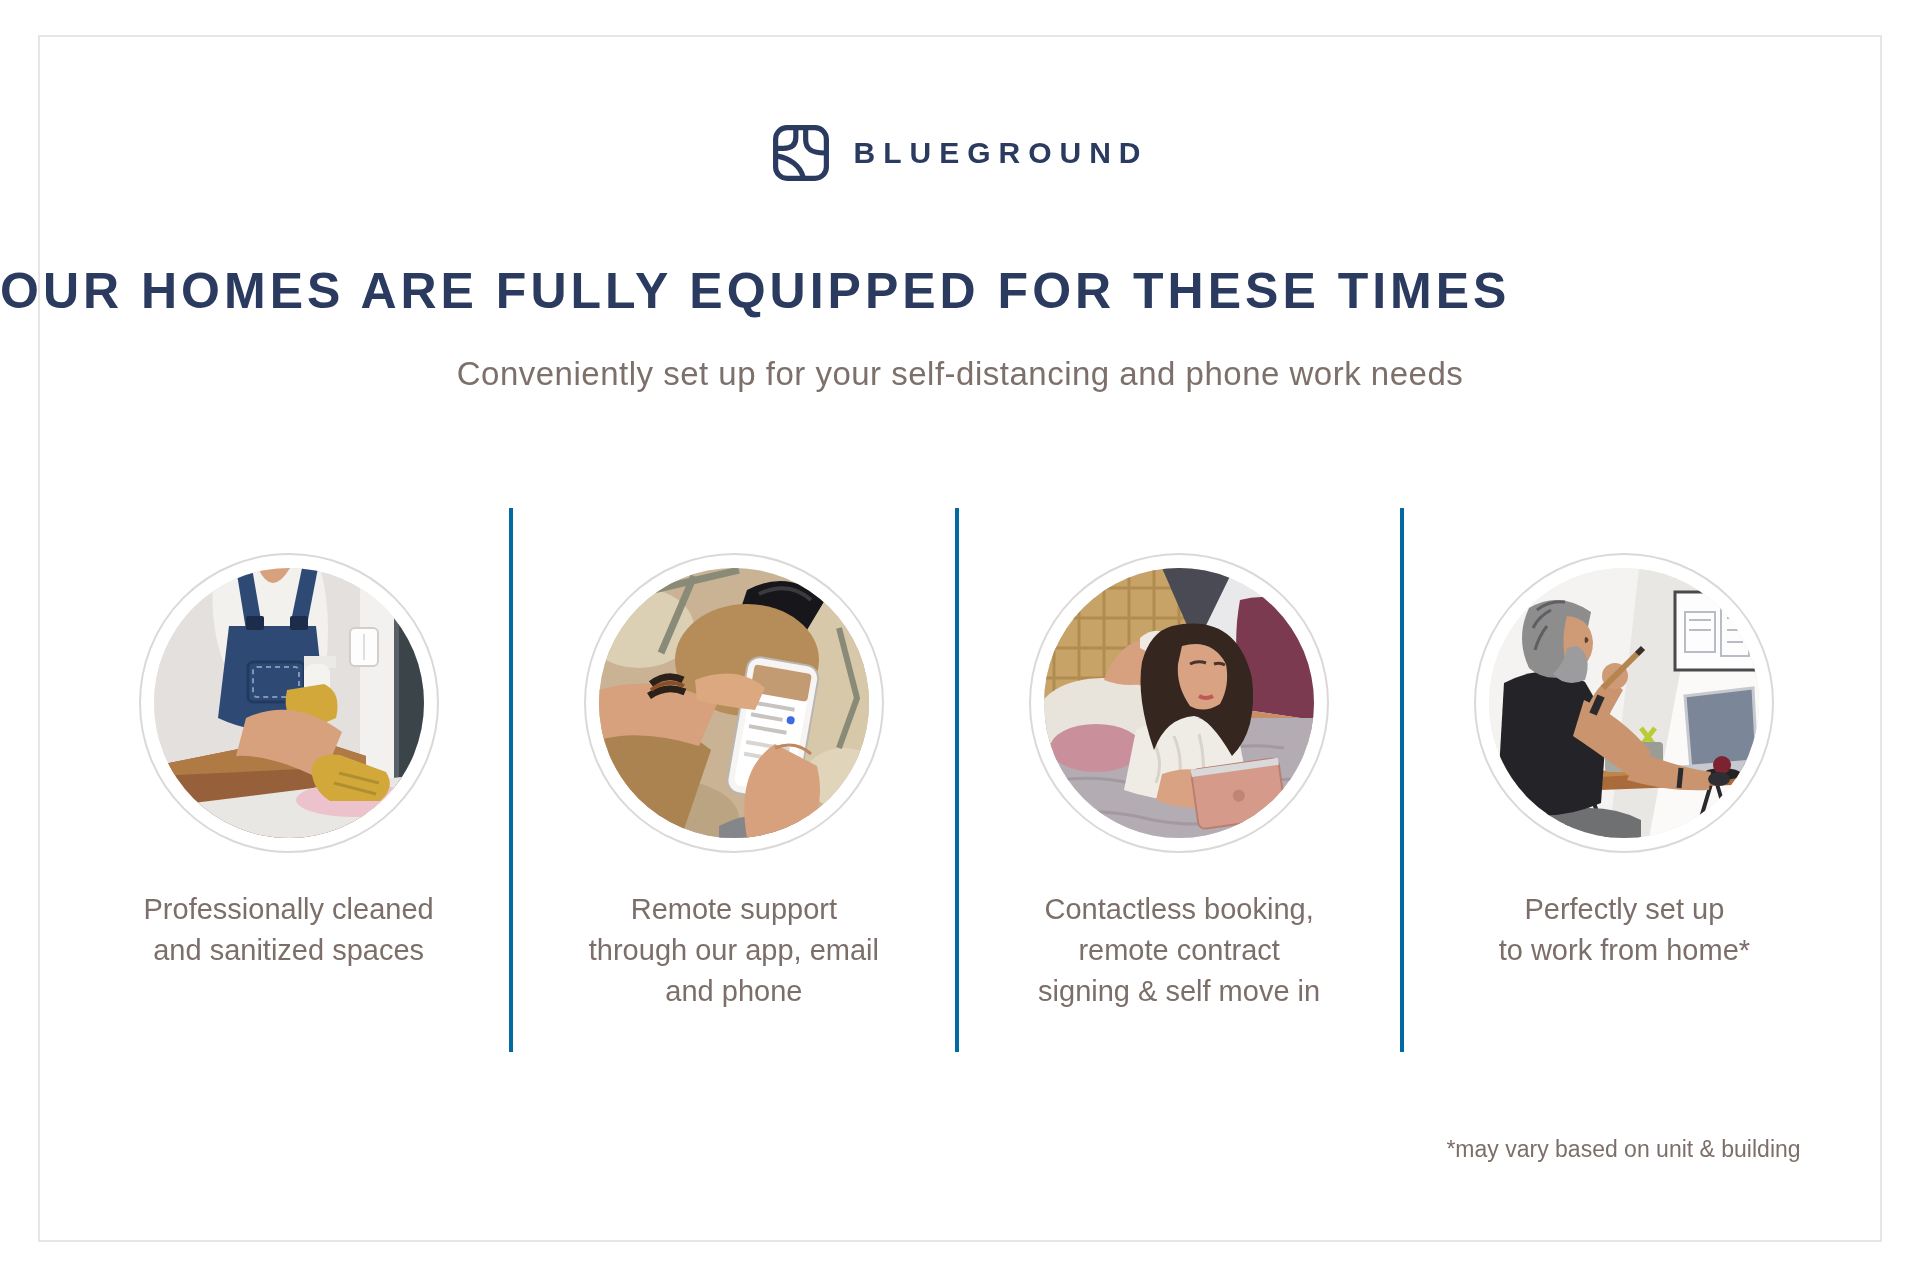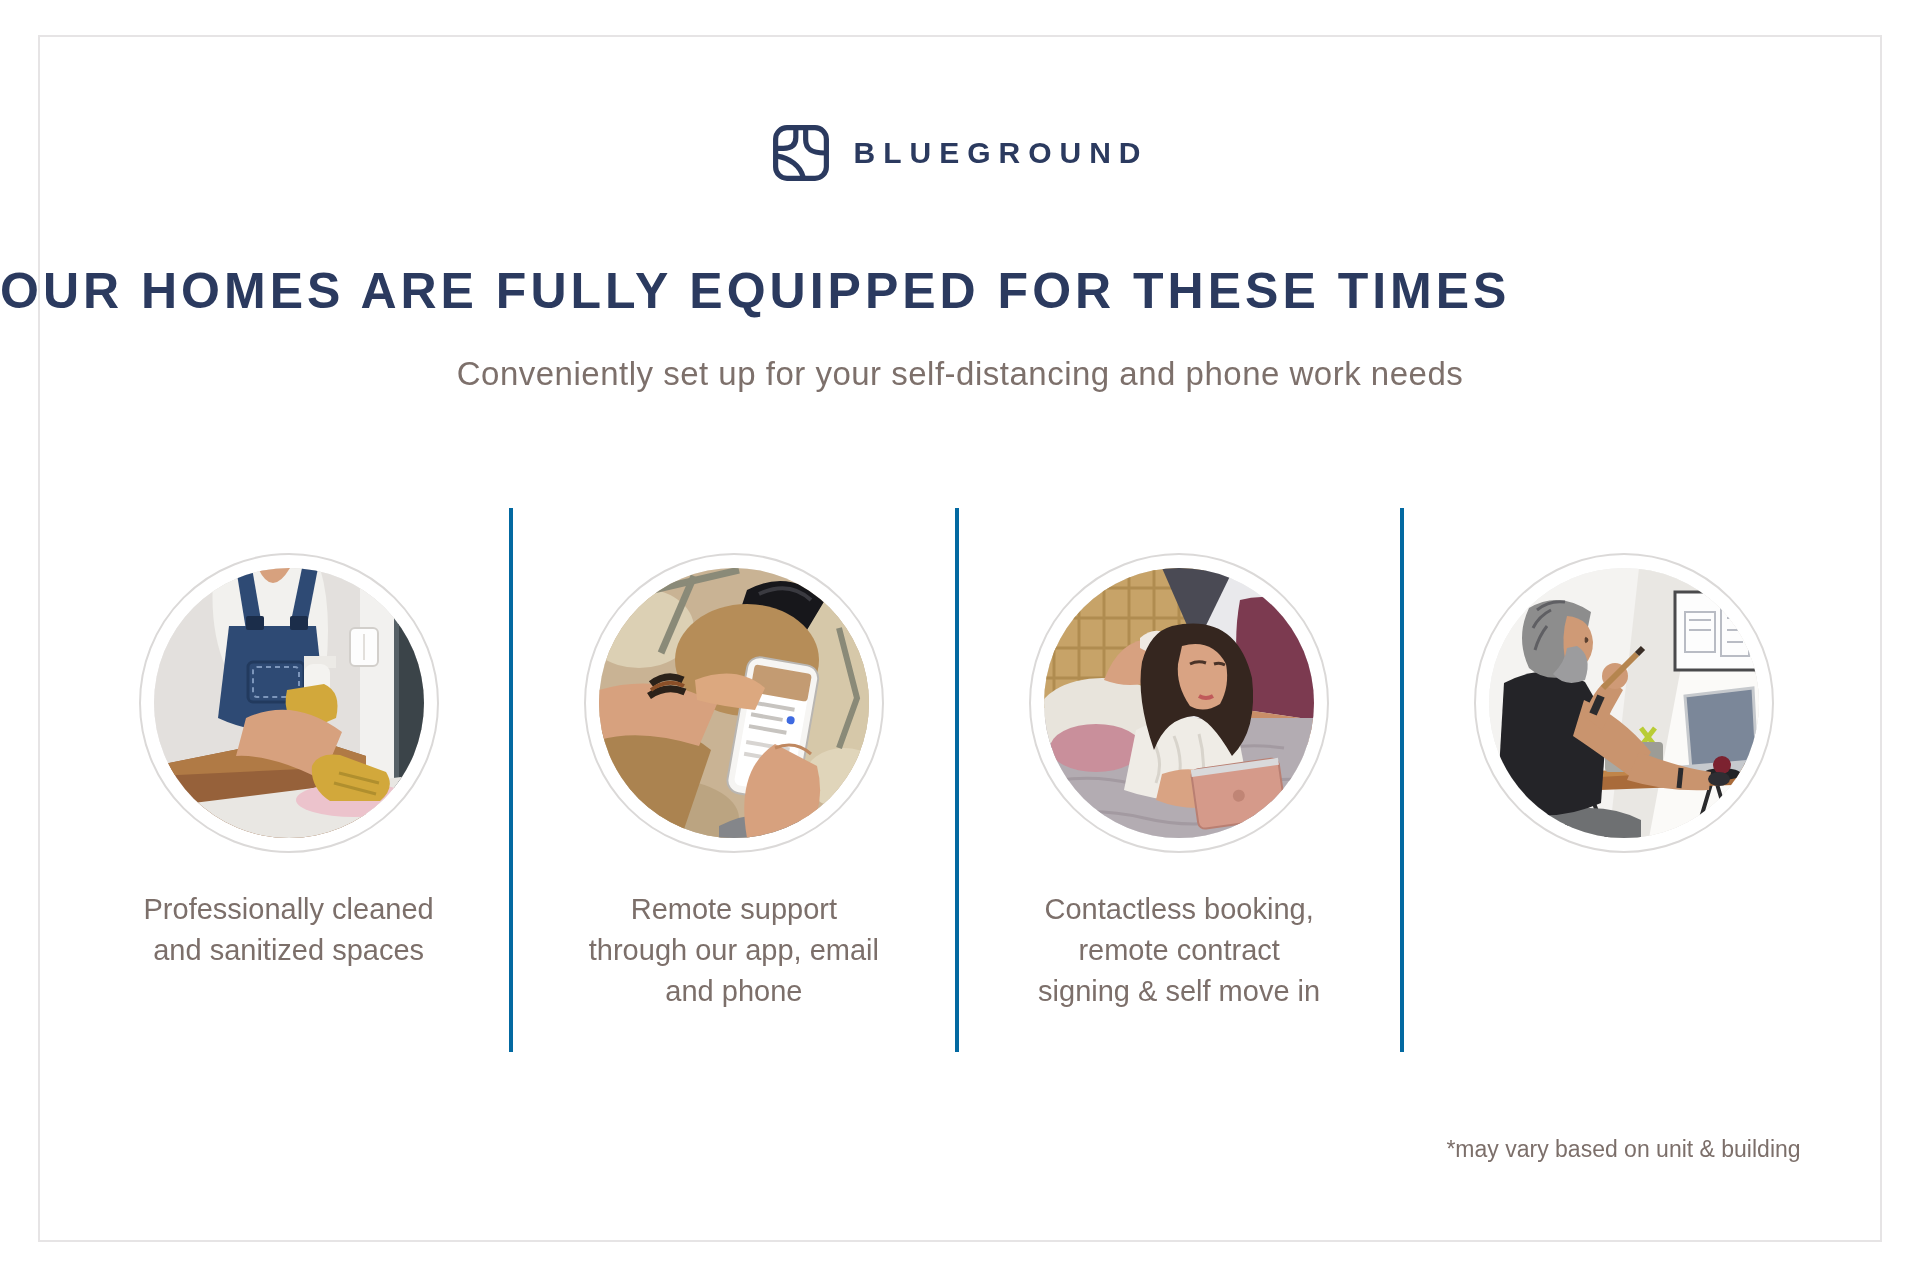--- a/index.html
+++ b/index.html
@@ -238,19 +238,21 @@
           <path d="M96 70 q4 2 0 4" stroke="#5a4030" stroke-width="3" fill="none"></path>
           <path d="M95 148 Q104 122 120 110 L134 122 Q122 142 113 162 Z" fill="#c9946e"></path>
           <circle cx="126" cy="108" r="13" fill="#cf9a76"></circle>
           <path d="M114 120 L148 86" stroke="#b5854f" stroke-width="6"></path>
           <path d="M148 86 L154 80" stroke="#3a2e26" stroke-width="6"></path>
           <path d="M112 128 L104 146" stroke="#2b2b2e" stroke-width="8"></path>
         </svg>
       </div>
     </div>
     <div class="caption">
+      <div>Perfectly set up</div>
+      <div>to work from home*</div>
       <div></div>
     </div>
   </div>
 
 </div>
 
 <div class="footnote">*may vary based on unit &amp; building</div>
 
 </body></html>

